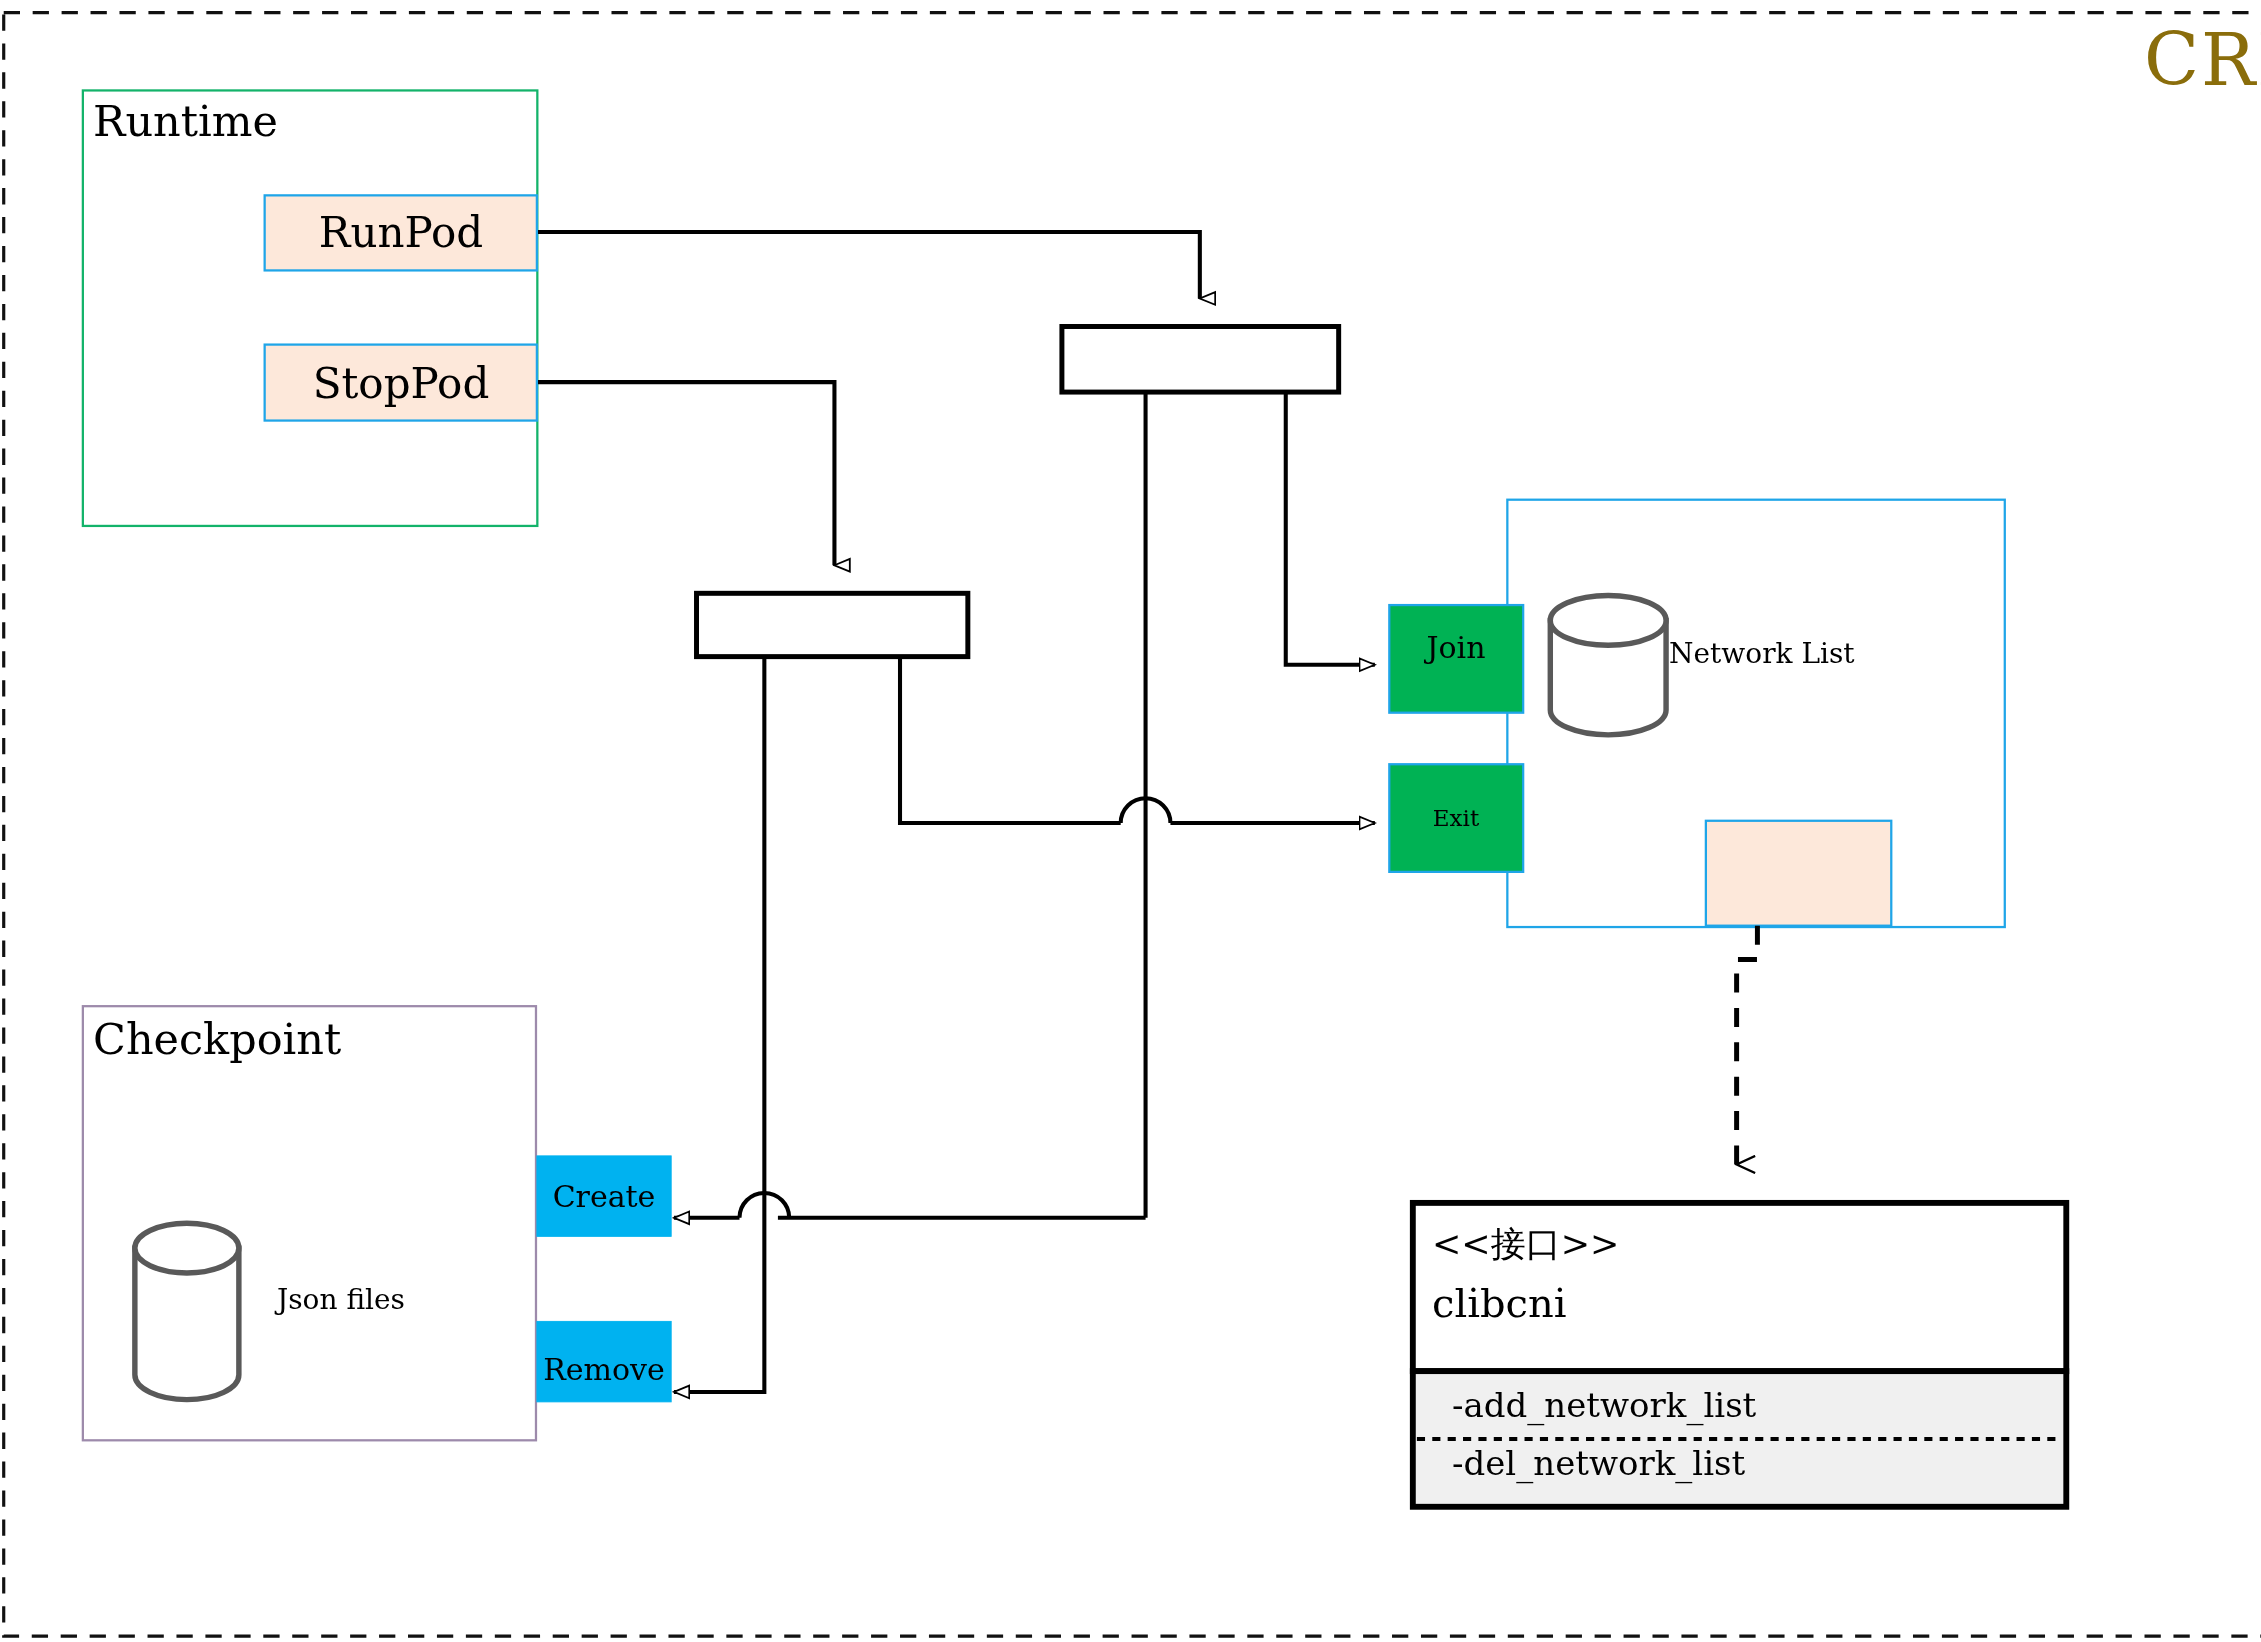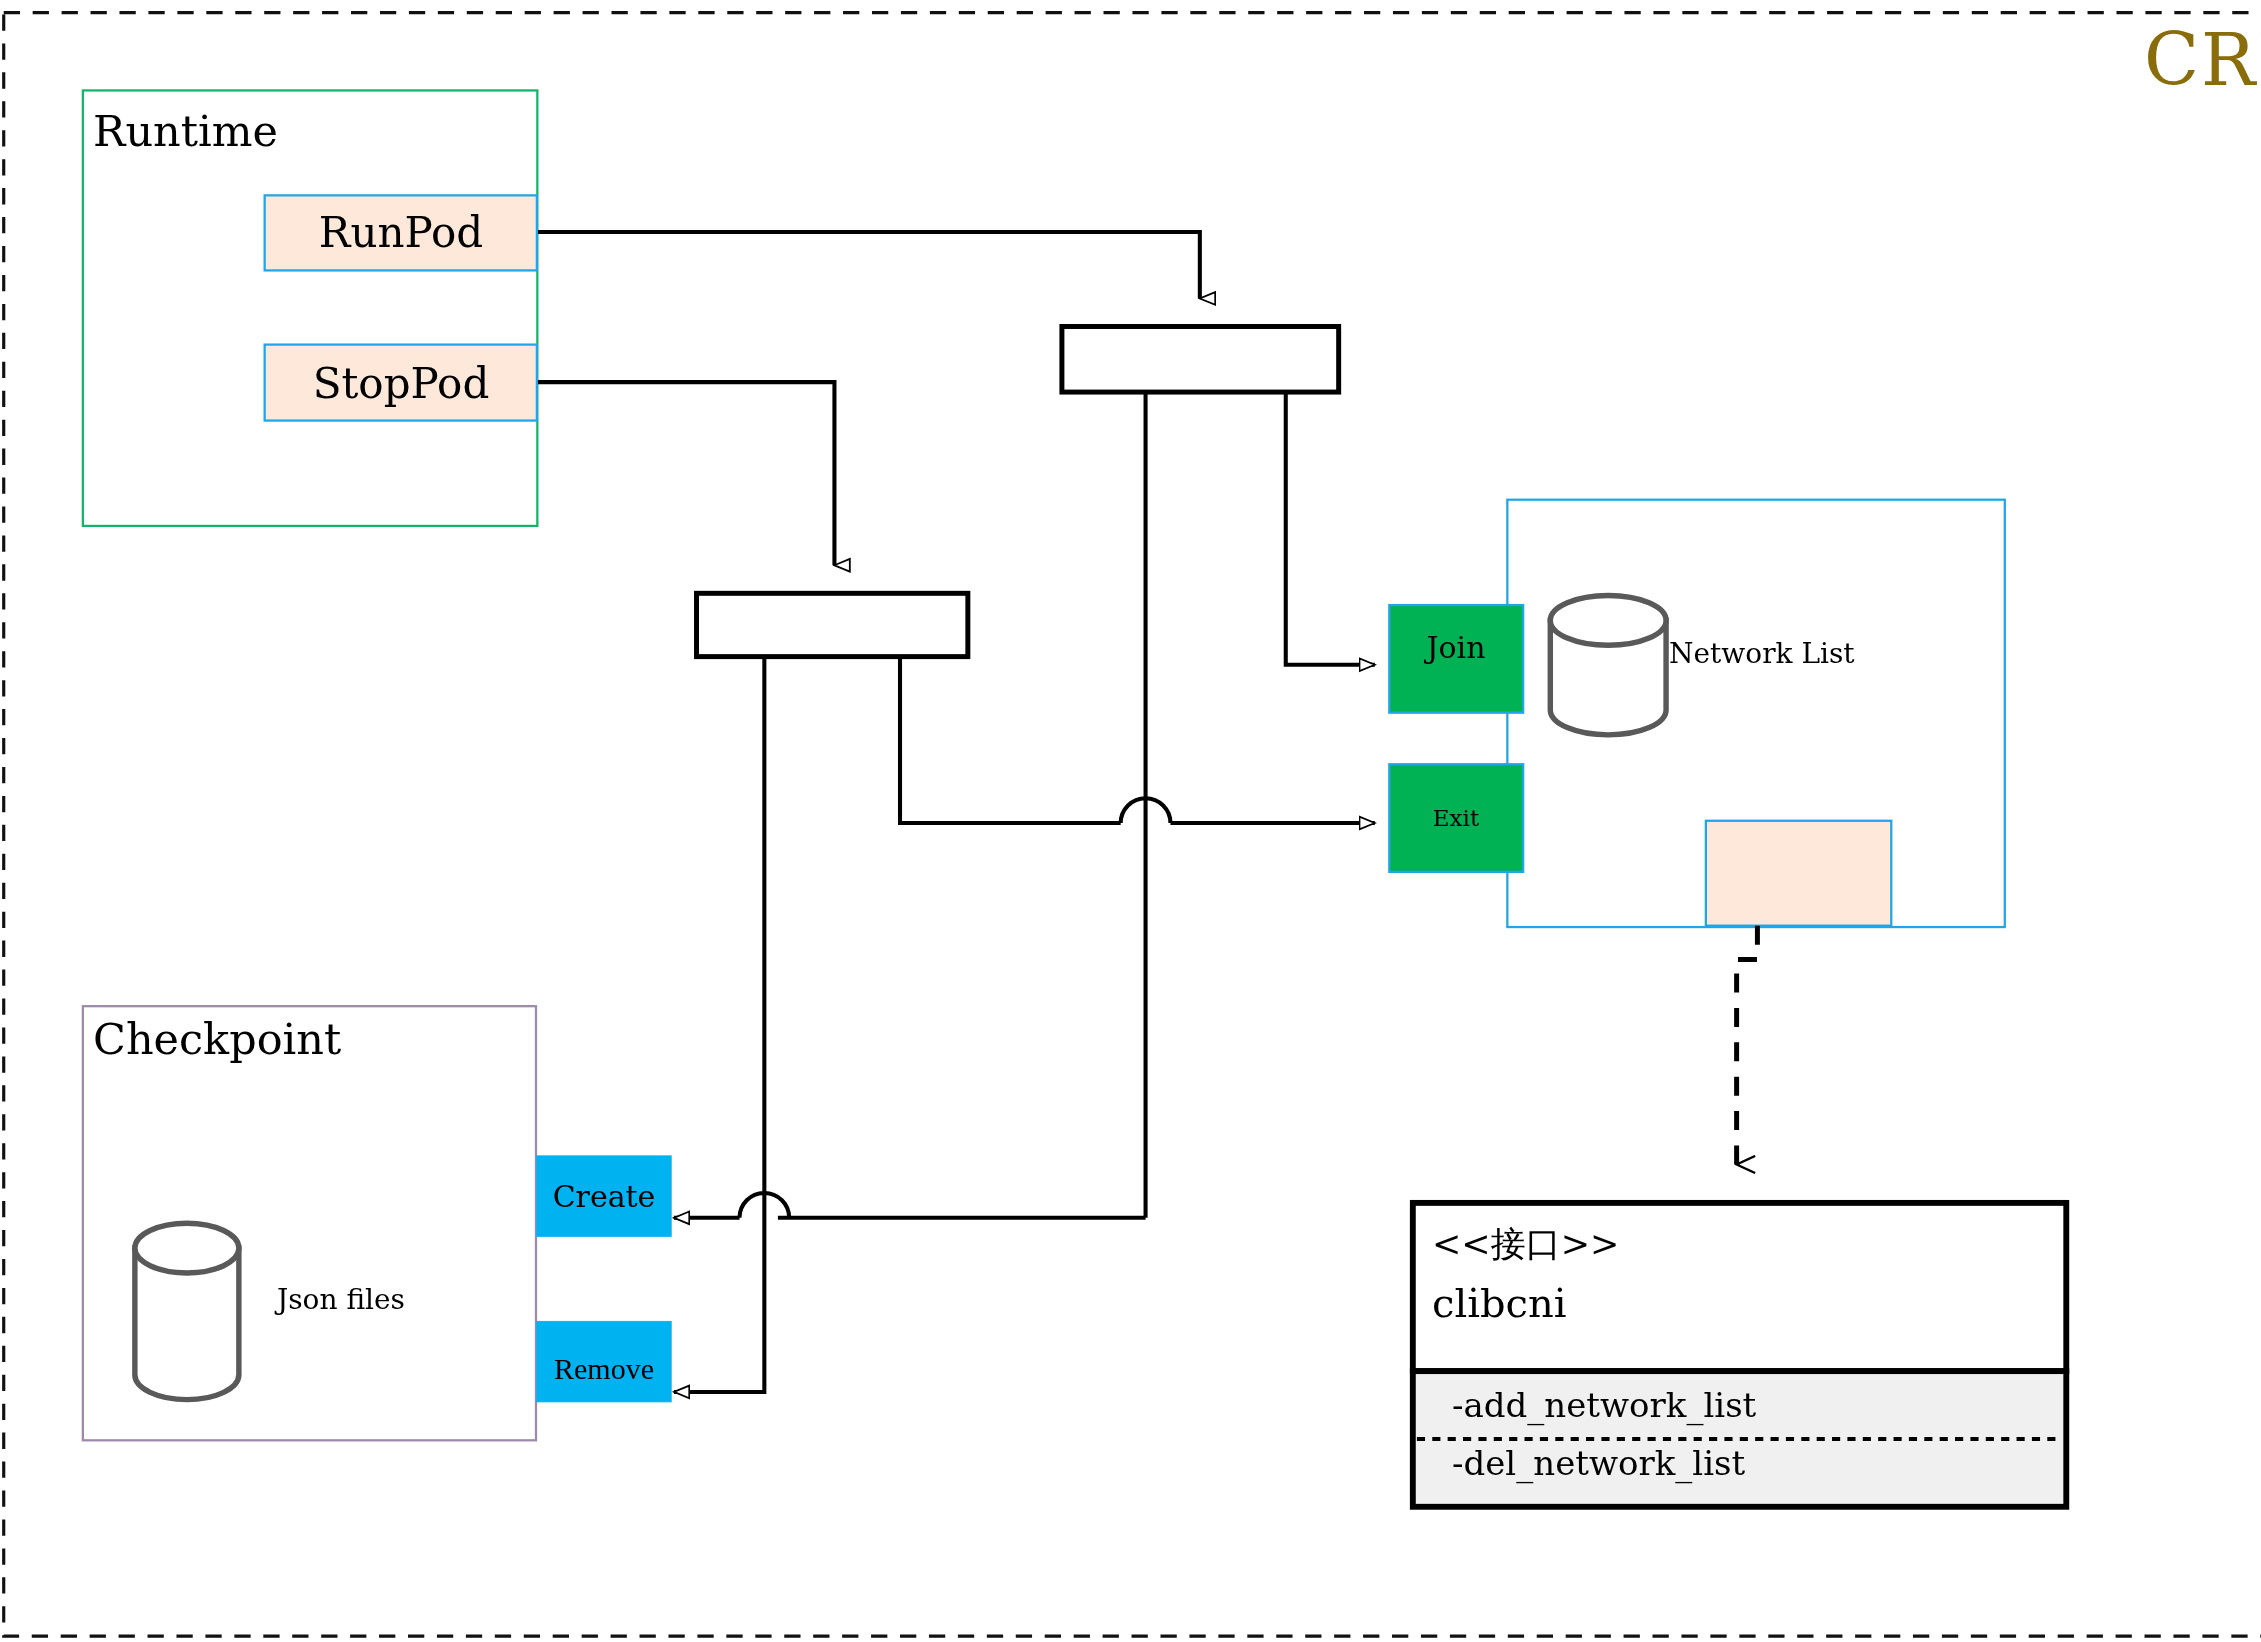--- a/index.html
+++ b/index.html
@@ -87,33 +87,33 @@
 
     <rect x="585" y="762" width="602" height="168" fill="#fde8da" stroke="#1fa5e8" stroke-width="5"></rect>
 
     <rect x="3124" y="2660" width="1445" height="372" fill="#ffffff" stroke="#000" stroke-width="13"></rect>
     <rect x="3124" y="3032" width="1445" height="300" fill="#f0f0f0" stroke="#000" stroke-width="13"></rect>
     <line x1="3133" y1="3182" x2="4560" y2="3182" stroke="#000" stroke-width="9" stroke-dasharray="18 16"></line>
   </svg>
 
   <div class="lbl serif" style="left:2144px;top:18px;font-size:72px;color:#8a6d0b;letter-spacing:1.8px;">CRI</div>
 
-  <div class="lbl serif" style="left:93px;top:96px;font-size:43px;margin-top:10px;">Runtime</div>
+  <div class="lbl serif" style="left:93px;top:96px;font-size:43px;">Runtime</div>
 
   <div class="lbl serif ctr" style="left:265px;top:195px;width:272px;height:75px;font-size:42px;">RunPod</div>
 
   <div class="lbl serif ctr" style="left:265px;top:345px;width:272px;height:76px;font-size:42px;">StopPod</div>
 
   <div class="lbl serif" style="left:93px;top:1014px;font-size:43px;">Checkpoint</div>
 
   <div class="lbl serif" style="left:277px;top:1283px;font-size:28px;">Json files</div>
 
   <div class="lbl serif ctr" style="left:537px;top:1156px;width:134px;height:81px;font-size:30px;">Create</div>
 
-  <div class="lbl serif ctr" style="left:537px;top:1321px;width:134px;height:96px;font-size:30px;font-family:Liberation Serif, serif;">Remove</div>
+  <div class="lbl serif ctr" style="left:537px;top:1321px;width:134px;height:96px;font-size:30px;">Remove</div>
 
 
   <div class="lbl serif" style="left:1669px;top:637px;font-size:28px;">Network List</div>
 
 
   <div class="lbl serif ctr" style="left:1389px;top:605px;width:134px;height:84px;font-size:30px;">Join</div>
 
   <div class="lbl serif ctr" style="left:1389px;top:764px;width:134px;height:108px;font-size:23px;">Exit</div>
 
   <div class="lbl serif" style="left:1432px;top:1221px;font-size:35px;">&lt;&lt;接口&gt;&gt;</div>

